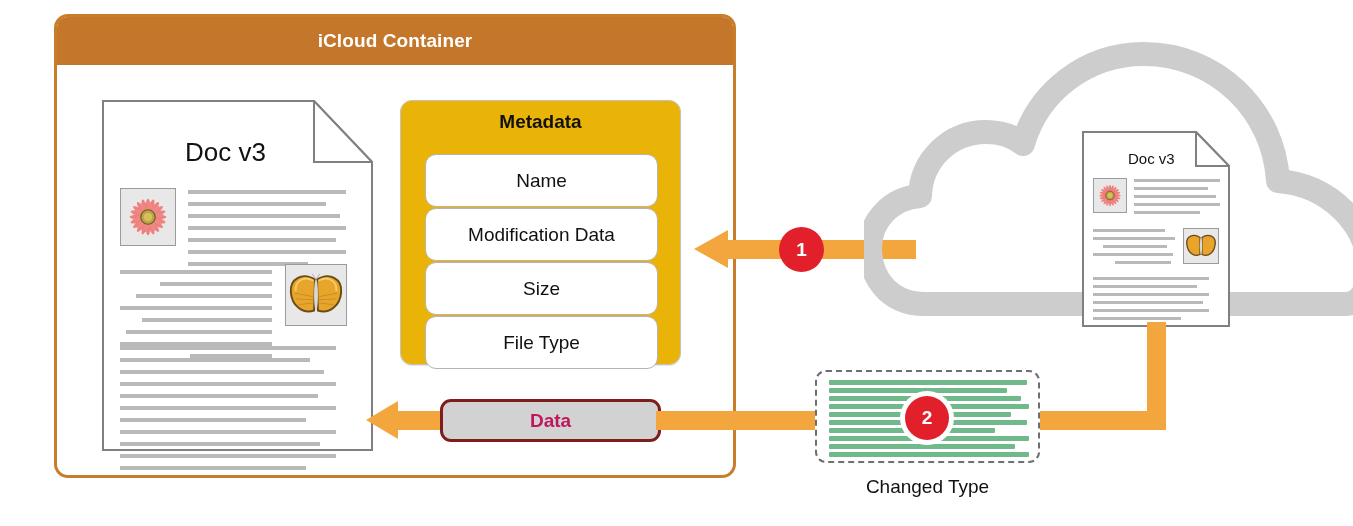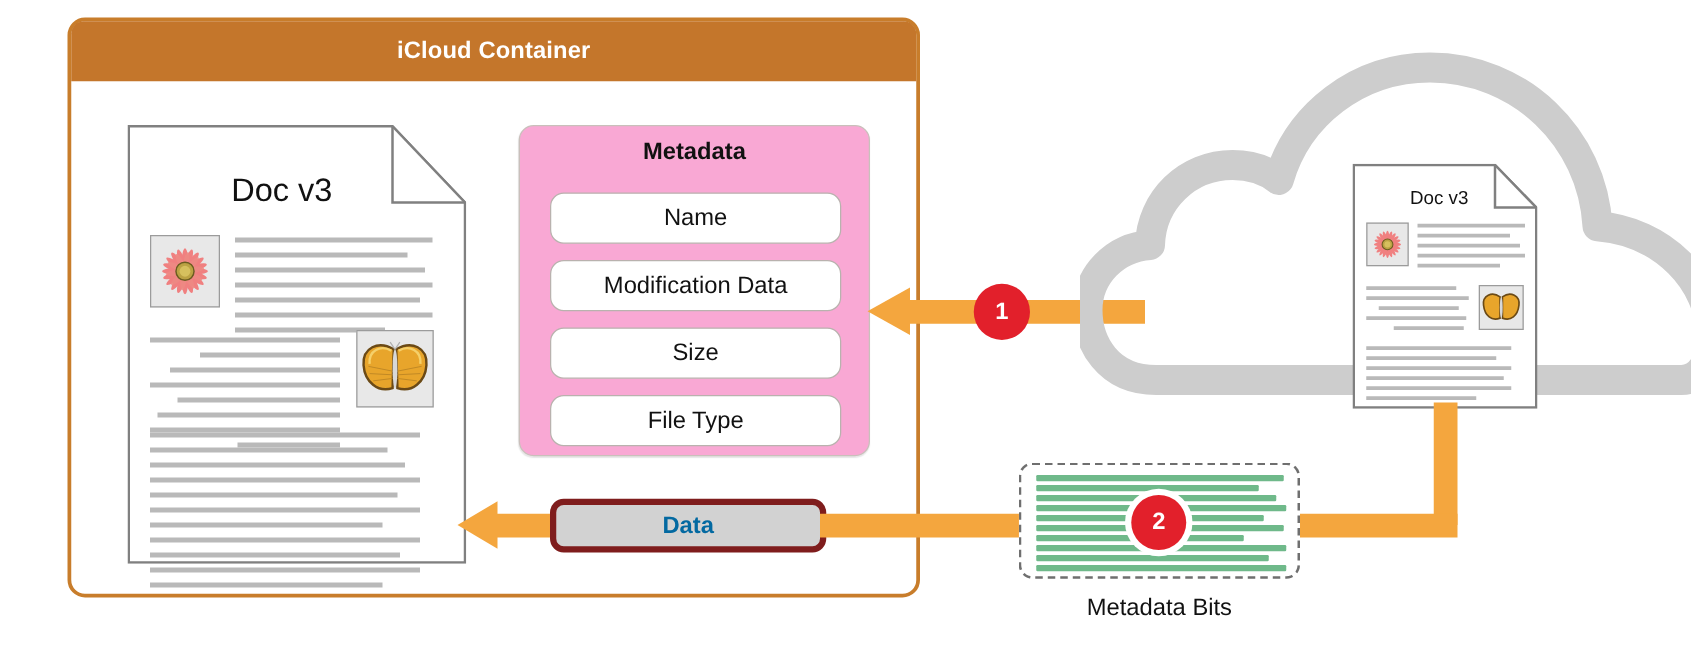--- a/index.html
+++ b/index.html
@@ -17,34 +17,34 @@
   
   .doc{position:absolute;box-sizing:border-box;}
   .doc .page{position:absolute;left:0;top:0;width:100%;height:100%;}
   .doc-title{position:absolute;color:#111;white-space:nowrap;}
 
   .imgbox{position:absolute;background:#e8e8e8;border:1px solid #9b9b9b;box-sizing:border-box;}
   .lines{position:absolute;}
   .ln{background:#b9b9b9;border-radius:0;}
 
   
-  .metadata{position:absolute;left:379px;top:100px;width:281px;height:265px;
-    background:#f9a8d4;border:1px solid #c9c0bb;border-radius:12px;box-sizing:border-box;
+  .metadata{position:absolute;left:364px;top:100px;width:281px;height:265px;
+    background:#eab308;border:1px solid #c9c0bb;border-radius:12px;box-sizing:border-box;
     box-shadow:0 1px 1px rgba(0,0,0,.10);}
   .metadata-title{position:absolute;left:0;top:10px;width:100%;text-align:center;
     font-weight:bold;font-size:19px;color:#111;}
-  .meta-pill{position:absolute;left:24px;width:233px;height:41px;background:#ffffff;
+  .meta-pill{position:absolute;left:24px;width:233px;height:53px;background:#ffffff;
     border:1px solid #b9b2ae;border-radius:11px;box-sizing:border-box;
     display:flex;align-items:center;justify-content:center;font-size:19px;color:#111;}
 
   
   .data-pill{position:absolute;left:404px;top:399px;width:221px;height:43px;
-    background:#D2D2D2;border:5px solid #7f1d1d;border-radius:11px;box-sizing:border-box;
+    background:#D2D2D2;border:3px solid #7f1d1d;border-radius:11px;box-sizing:border-box;
     display:flex;align-items:center;justify-content:center;
-    font-size:19px;font-weight:bold;color:#0369a1;}
+    font-size:19px;font-weight:bold;color:#be185d;}
 
   
   .abar{position:absolute;background:#F4A63E;}
   .ahead{position:absolute;width:0;height:0;}
 
   
   .badge{position:absolute;border-radius:50%;background:#E2202B;color:#fff;
     display:flex;align-items:center;justify-content:center;
     font-weight:bold;font-size:19px;}
   .badge-halo{position:absolute;border-radius:50%;background:#ffffff;}
@@ -273,15 +273,15 @@
     <div class="bitln" style="left:12px;top:32px;width:200px;"></div>
     <div class="bitln" style="left:12px;top:40px;width:182px;"></div>
     <div class="bitln" style="left:12px;top:48px;width:198px;"></div>
     <div class="bitln" style="left:12px;top:56px;width:166px;"></div>
     <div class="bitln" style="left:12px;top:64px;width:200px;"></div>
     <div class="bitln" style="left:12px;top:72px;width:186px;"></div>
     <div class="bitln" style="left:12px;top:80px;width:200px;"></div>
   </div>
   <div class="badge-halo" style="left:864px;top:391px;width:54px;height:54px;"></div>
   <div class="badge" style="left:869px;top:396px;width:44px;height:44px;">2</div>
-  <div class="bits-label">Metadata Bits</div>
+  <div class="bits-label">Changed Type</div>
 
 </div>
 
 </body></html>

